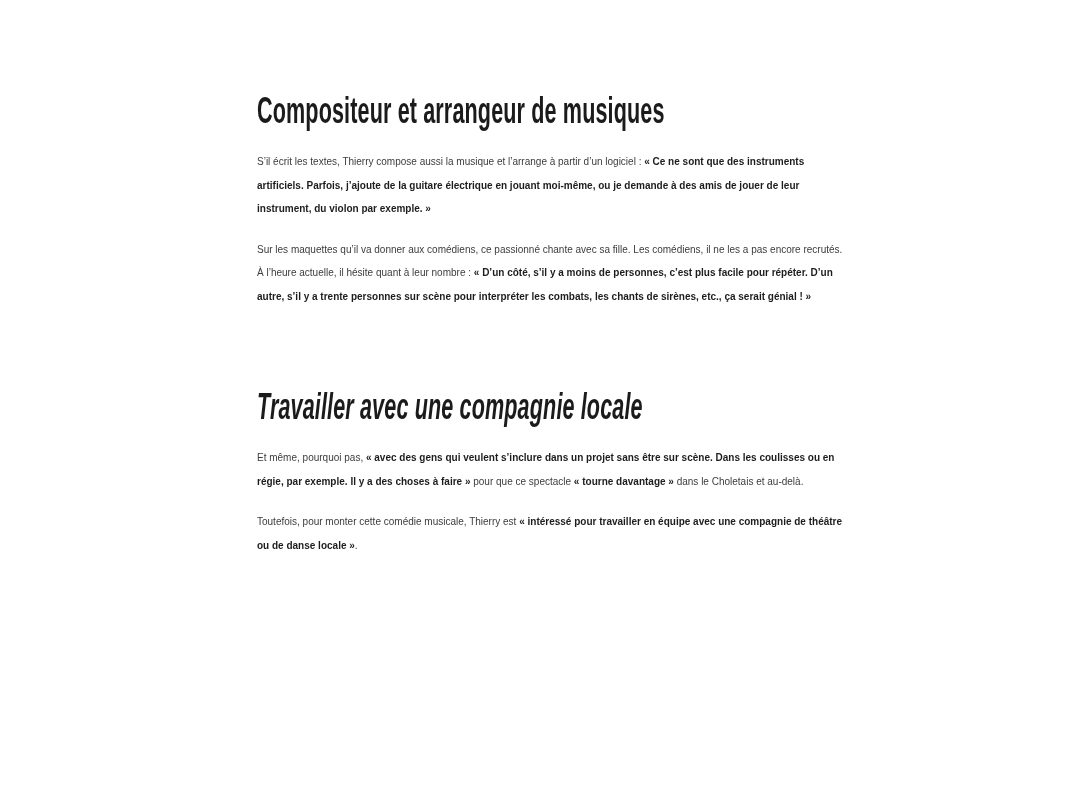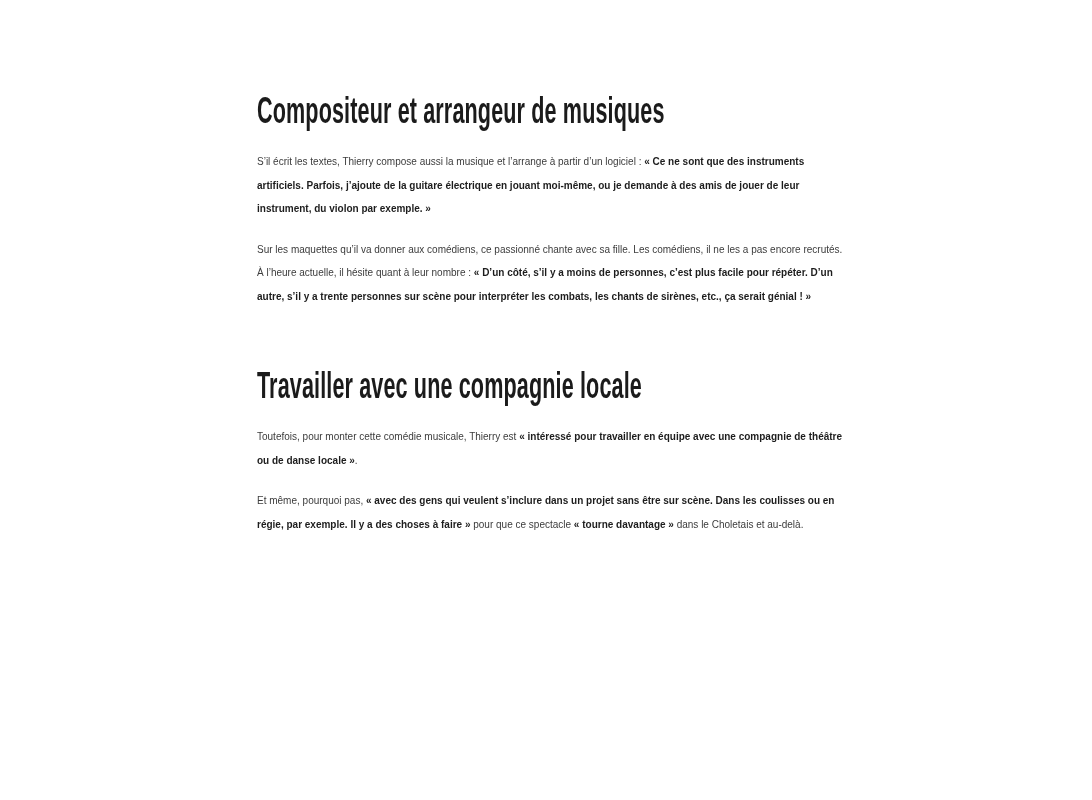--- a/index.html
+++ b/index.html
@@ -25,21 +25,21 @@
     margin: 0;
     white-space: nowrap;
   }
   .heading .condense {
     display: inline-block;
     transform: scaleX(0.60);
     transform-origin: 0 50%;
     letter-spacing: 0.2px;
   }
   .heading.first { margin-top: 89px; }
-  .heading.later { margin-top: 56px; margin-bottom: 4px; }
+  .heading.later { margin-top: 77px; margin-bottom: 4px; font-style: italic; }
   p.body {
     font-size: 10px;
     line-height: 23.5px;
     color: #3c3c3c;
     margin: 17px 0 0 0;
     text-align: left;
   }
   p.body b {
     font-weight: bold;
     color: #1d1d1d;
@@ -55,19 +55,19 @@
       <h2 class="heading first"><span class="condense">Compositeur et arrangeur de musiques</span></h2>
 
       <p class="body"><span>S’il écrit les textes, Thierry compose aussi la musique et l’arrange à partir d’un logiciel : </span><b>«&nbsp;Ce ne sont que des instruments artificiels. Parfois, j’ajoute de la guitare électrique en jouant moi-même, ou je demande à des amis de jouer de leur instrument, du violon par exemple.&nbsp;»</b></p>
 
       <p class="body"><span>Sur les maquettes qu’il va donner aux comédiens, ce passionné chante avec sa fille. Les comédiens, il ne les a pas encore recrutés. À l’heure actuelle, il hésite quant à leur nombre&nbsp;: </span><b>«&nbsp;D’un côté, s’il y a moins de personnes, c’est plus facile pour répéter. D’un autre, s’il y a trente personnes sur scène pour interpréter les combats, les chants de sirènes, etc., ça serait génial&nbsp;!&nbsp;»</b></p>
     </section>
 
     <section>
       <h2 class="heading later"><span class="condense">Travailler avec une compagnie locale</span></h2>
 
+      <p class="body"><span>Et même, pourquoi pas, </span><b>«&nbsp;avec des gens qui veulent s’inclure dans un projet sans être sur scène. Dans les coulisses ou en régie, par exemple. Il y a des choses à faire&nbsp;»</b><span> pour que ce spectacle </span><b>«&nbsp;tourne davantage&nbsp;»</b><span> dans le Choletais et au-delà.</span></p>
+
       <p class="body"><span>Toutefois, pour monter cette comédie musicale, Thierry est </span><b>«&nbsp;intéressé pour travailler en équipe avec une compagnie de théâtre ou de danse locale&nbsp;»</b><span>.</span></p>
-
-      <p class="body"><span>Et même, pourquoi pas, </span><b>«&nbsp;avec des gens qui veulent s’inclure dans un projet sans être sur scène. Dans les coulisses ou en régie, par exemple. Il y a des choses à faire&nbsp;»</b><span> pour que ce spectacle </span><b>«&nbsp;tourne davantage&nbsp;»</b><span> dans le Choletais et au-delà.</span></p>
     </section>
 
   </main>
 </div>
 
 </body></html>

